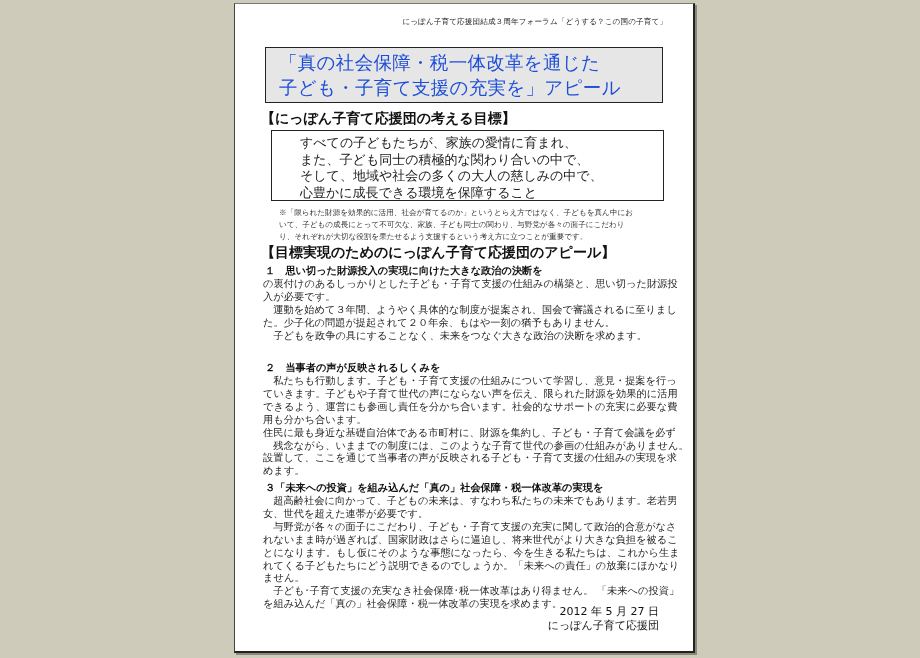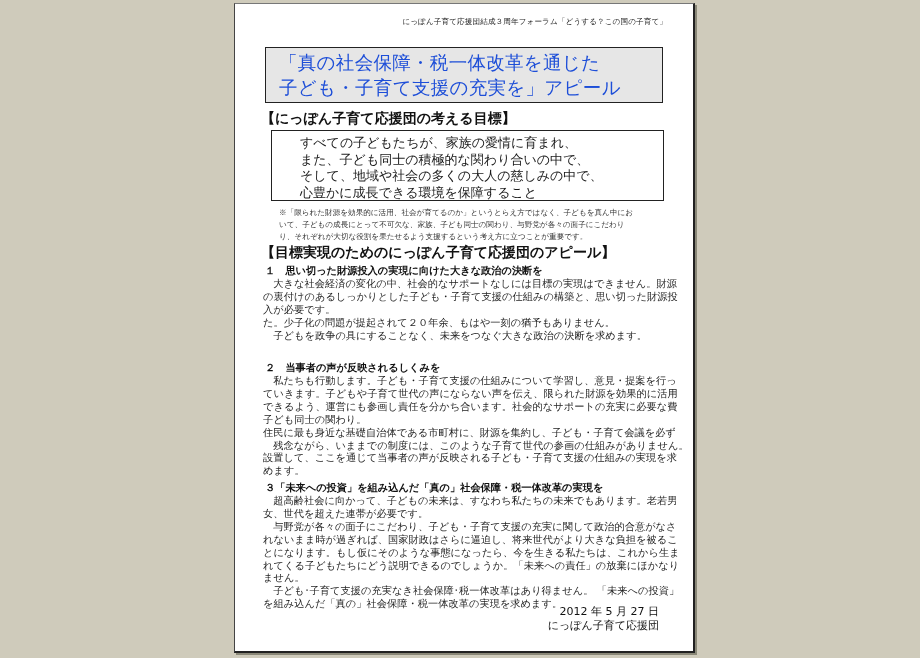--- a/index.html
+++ b/index.html
@@ -143,33 +143,33 @@
   <div class="note">
     <span class="note-line">※「限られた財源を効果的に活用、社会が育てるのか」というとらえ方ではなく、子どもを真ん中にお</span>
     <span class="note-line">いて、子どもの成長にとって不可欠な、家族、子ども同士の関わり、与野党が各々の面子にこだわり</span>
     <span class="note-line">り、それぞれが大切な役割を果たせるよう支援するという考え方に立つことが重要です。</span>
   </div>
 
   <div class="section-heading" style="top:240px;text-align:center;">【目標実現のためのにっぽん子育て応援団のアピール】</div>
 
   <div class="appeal" style="top:260px;">
     <div class="appeal-heading">１　思い切った財源投入の実現に向けた大きな政治の決断を</div>
-    <span class="para-line">　大きな社会経済の変化の中、社会的なサポートなしには目標の実現はできません。財源</span>
     <span class="para-line">の裏付けのあるしっかりとした子ども・子育て支援の仕組みの構築と、思い切った財源投</span>
     <span class="para-line">入が必要です。</span>
+    <span class="para-line">　運動を始めて３年間、ようやく具体的な制度が提案され、国会で審議されるに至りまし</span>
     <span class="para-line">た。少子化の問題が提起されて２０年余、もはや一刻の猶予もありません。</span>
     <span class="para-line">　子どもを政争の具にすることなく、未来をつなぐ大きな政治の決断を求めます。</span>
   </div>
 
   <div class="appeal" style="top:357px;">
     <div class="appeal-heading">２　当事者の声が反映されるしくみを</div>
     <span class="para-line">　私たちも行動します。子ども・子育て支援の仕組みについて学習し、意見・提案を行っ</span>
     <span class="para-line">ていきます。子どもや子育て世代の声にならない声を伝え、限られた財源を効果的に活用</span>
     <span class="para-line">できるよう、運営にも参画し責任を分かち合います。社会的なサポートの充実に必要な費</span>
-    <span class="para-line">子ども同士の関わり。</span>
+    <span class="para-line">用も分かち合います。</span>
     <span class="para-line">住民に最も身近な基礎自治体である市町村に、財源を集約し、子ども・子育て会議を必ず</span>
     <span class="para-line">　残念ながら、いままでの制度には、このような子育て世代の参画の仕組みがありません。</span>
     <span class="para-line">設置して、ここを通じて当事者の声が反映される子ども・子育て支援の仕組みの実現を求</span>
     <span class="para-line">めます。</span>
   </div>
 
   <div class="appeal" style="top:477px;">
     <div class="appeal-heading">３「未来への投資」を組み込んだ「真の」社会保障・税一体改革の実現を</div>
     <span class="para-line">　超高齢社会に向かって、子どもの未来は、すなわち私たちの未来でもあります。老若男</span>
     <span class="para-line">女、世代を超えた連帯が必要です。</span>

